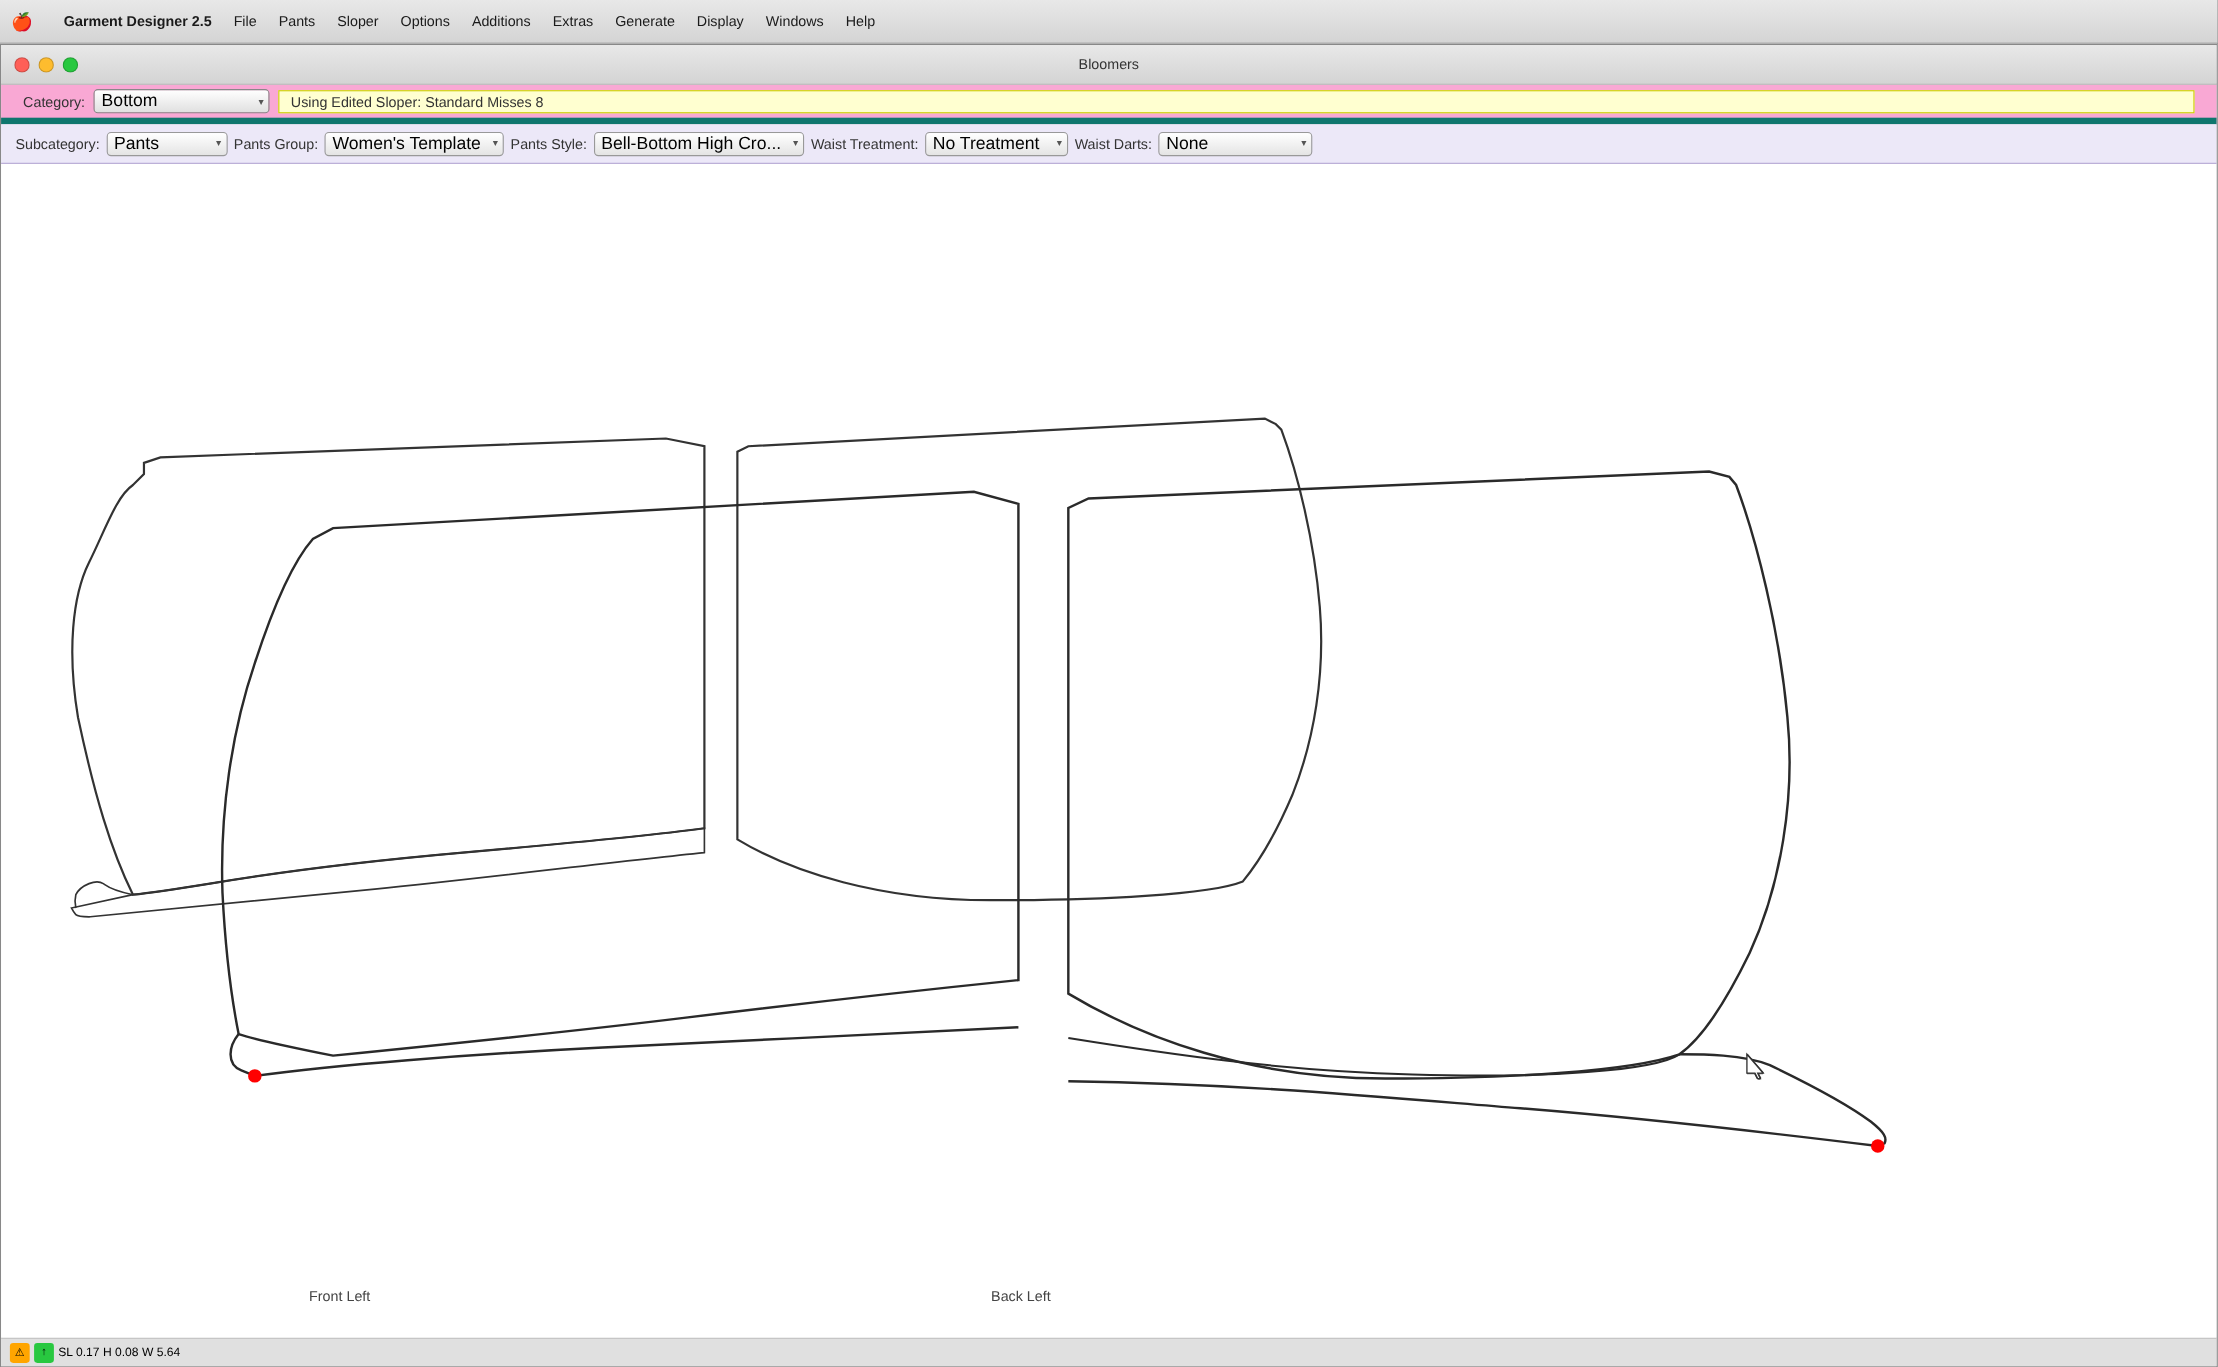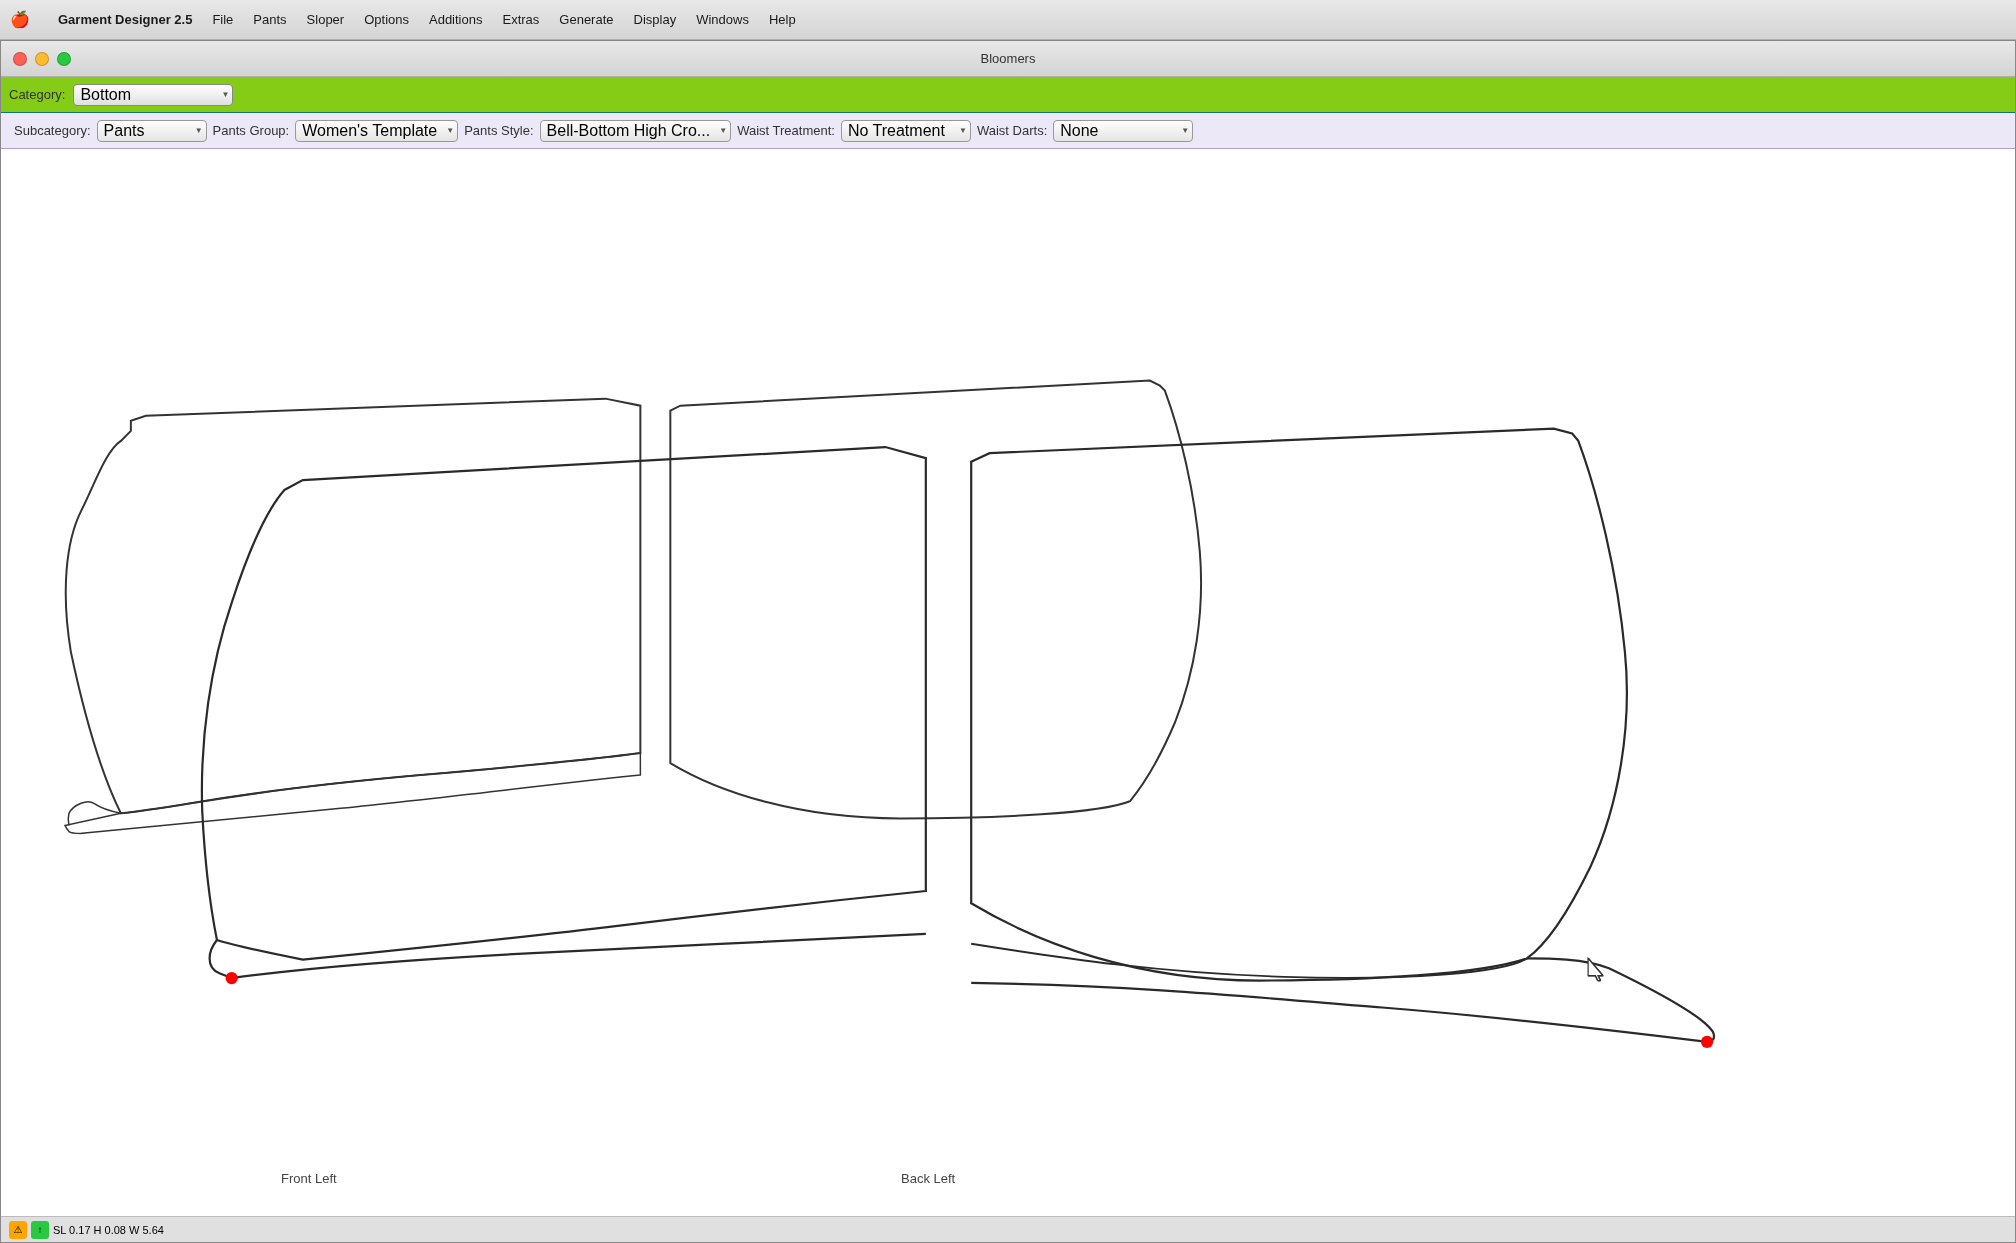--- a/index.html
+++ b/index.html
@@ -88,25 +88,25 @@
       left: 50%;
       transform: translateX(-50%);
       font-size: 13px;
       font-weight: 500;
       color: #333;
     }
 
     
     #toolbar1 {
       height: 36px;
-      background: #84cc16;
-      border-bottom: 1px solid #0f766e;
-      display: flex;
-      align-items: center;
-      padding: 0 8px;
+      background: #f9a8d4;
+      border-bottom: 6px solid #0f766e;
+      display: flex;
+      align-items: center;
+      padding: 0 20px;
       gap: 8px;
     }
     .toolbar-label {
       font-size: 13px;
       color: #333;
     }
 
     
     #toolbar2 {
       height: 36px;
@@ -230,20 +230,21 @@
     </div>
     <div class="window-title">Bloomers</div>
   </div>
 
   <div id="toolbar1">
     <span class="toolbar-label">Category:</span>
     <div class="styled-select">
       <div class="styled-select-box" style="min-width:160px; background: linear-gradient(180deg,#fff 0%,#e0e0e0 100%); border-color:#888;">Bottom</div>
       <span class="styled-select-arrow">▼</span>
     </div>
+    <div class="yellow-banner">Using Edited Sloper:  Standard Misses 8</div>
   </div>
 
   <div id="toolbar2">
     <span class="toolbar-label">Subcategory:</span>
     <div class="styled-select">
       <div class="styled-select-box" style="min-width:110px;">Pants</div>
       <span class="styled-select-arrow">▼</span>
     </div>
 
     <span class="toolbar-label">Pants Group:</span>

